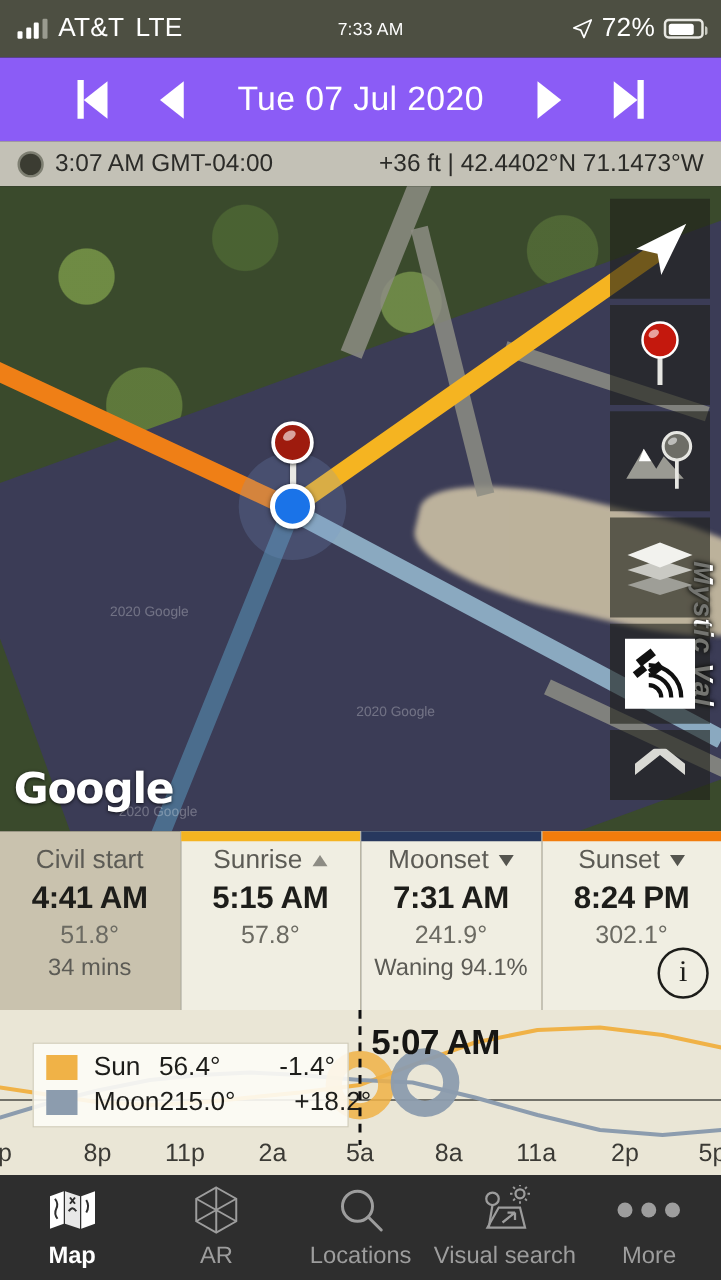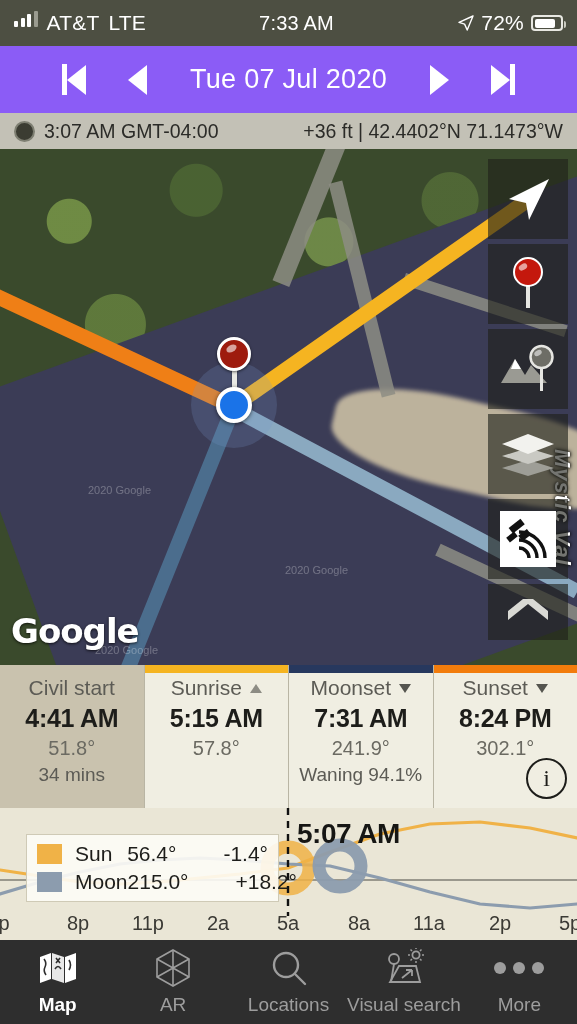--- a/index.html
+++ b/index.html
@@ -7,28 +7,28 @@
   body { font-family:"Liberation Sans", sans-serif; }
 
   #app { position:relative; width:577px; height:1024px; overflow:hidden; }
 
   
   .statusbar {
     position:absolute; top:0; left:0; width:577px; height:46px;
     background:#4d4f42; color:#fff; display:flex; align-items:center;
     padding:0 14px; font-size:21px; letter-spacing:.2px;
   }
-  .sb-left { display:flex; gap:9px; }
+  .sb-left { display:flex; align-items:center; gap:9px; }
   .bars { display:flex; align-items:flex-end; gap:2.5px; height:16px; }
   .bars i { display:block; width:4px; background:#fff; border-radius:1px; }
   .bars i:nth-child(1){ height:6px; }
   .bars i:nth-child(2){ height:9px; }
   .bars i:nth-child(3){ height:13px; }
   .bars i:nth-child(4){ height:16px; background:#9a9b8f; }
-  .sb-center { position:absolute; left:0; right:0; text-align:center; font-size:20px;margin-left:16px; }
+  .sb-center { position:absolute; left:0; right:0; text-align:center; font-size:14px;margin-left:16px; }
   .sb-right { margin-left:auto; display:flex; align-items:center; gap:7px; position:relative; z-index:2;}
   .locarrow { width:16px; height:16px; }
   .battery { width:32px; height:16px; border:2px solid #e8e8e2; border-radius:4px; position:relative; }
   .battery::after { content:""; position:absolute; right:-5px; top:4px; width:2.5px; height:7px; background:#c9cac0; border-radius:0 2px 2px 0; }
   .battery b { position:absolute; left:1.5px; top:1.5px; bottom:1.5px; width:72%; background:#fff; border-radius:2px; display:block; }
 
   
   .datenav {
     position:absolute; top:46px; left:0; width:577px; height:67px;
     background:#8b5cf6; color:#fff; display:flex; align-items:center;

